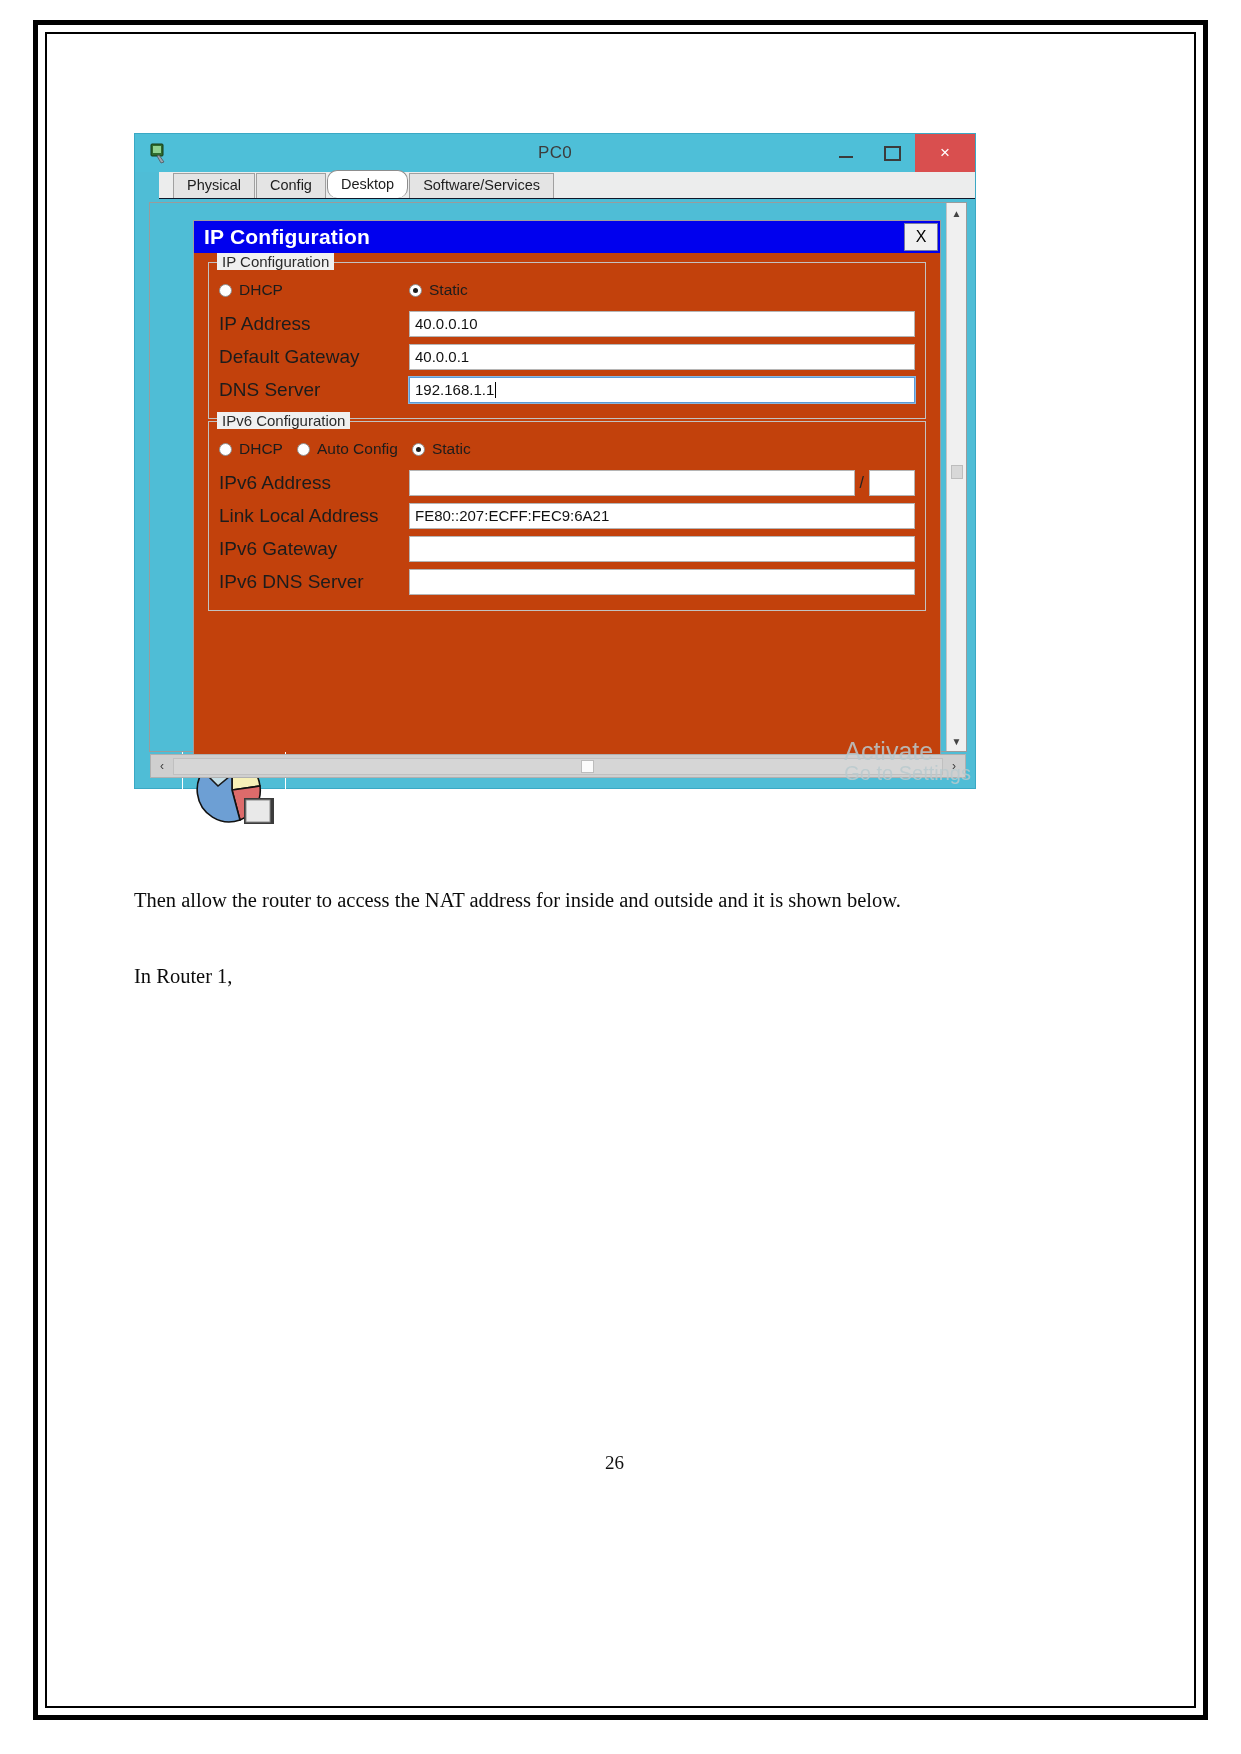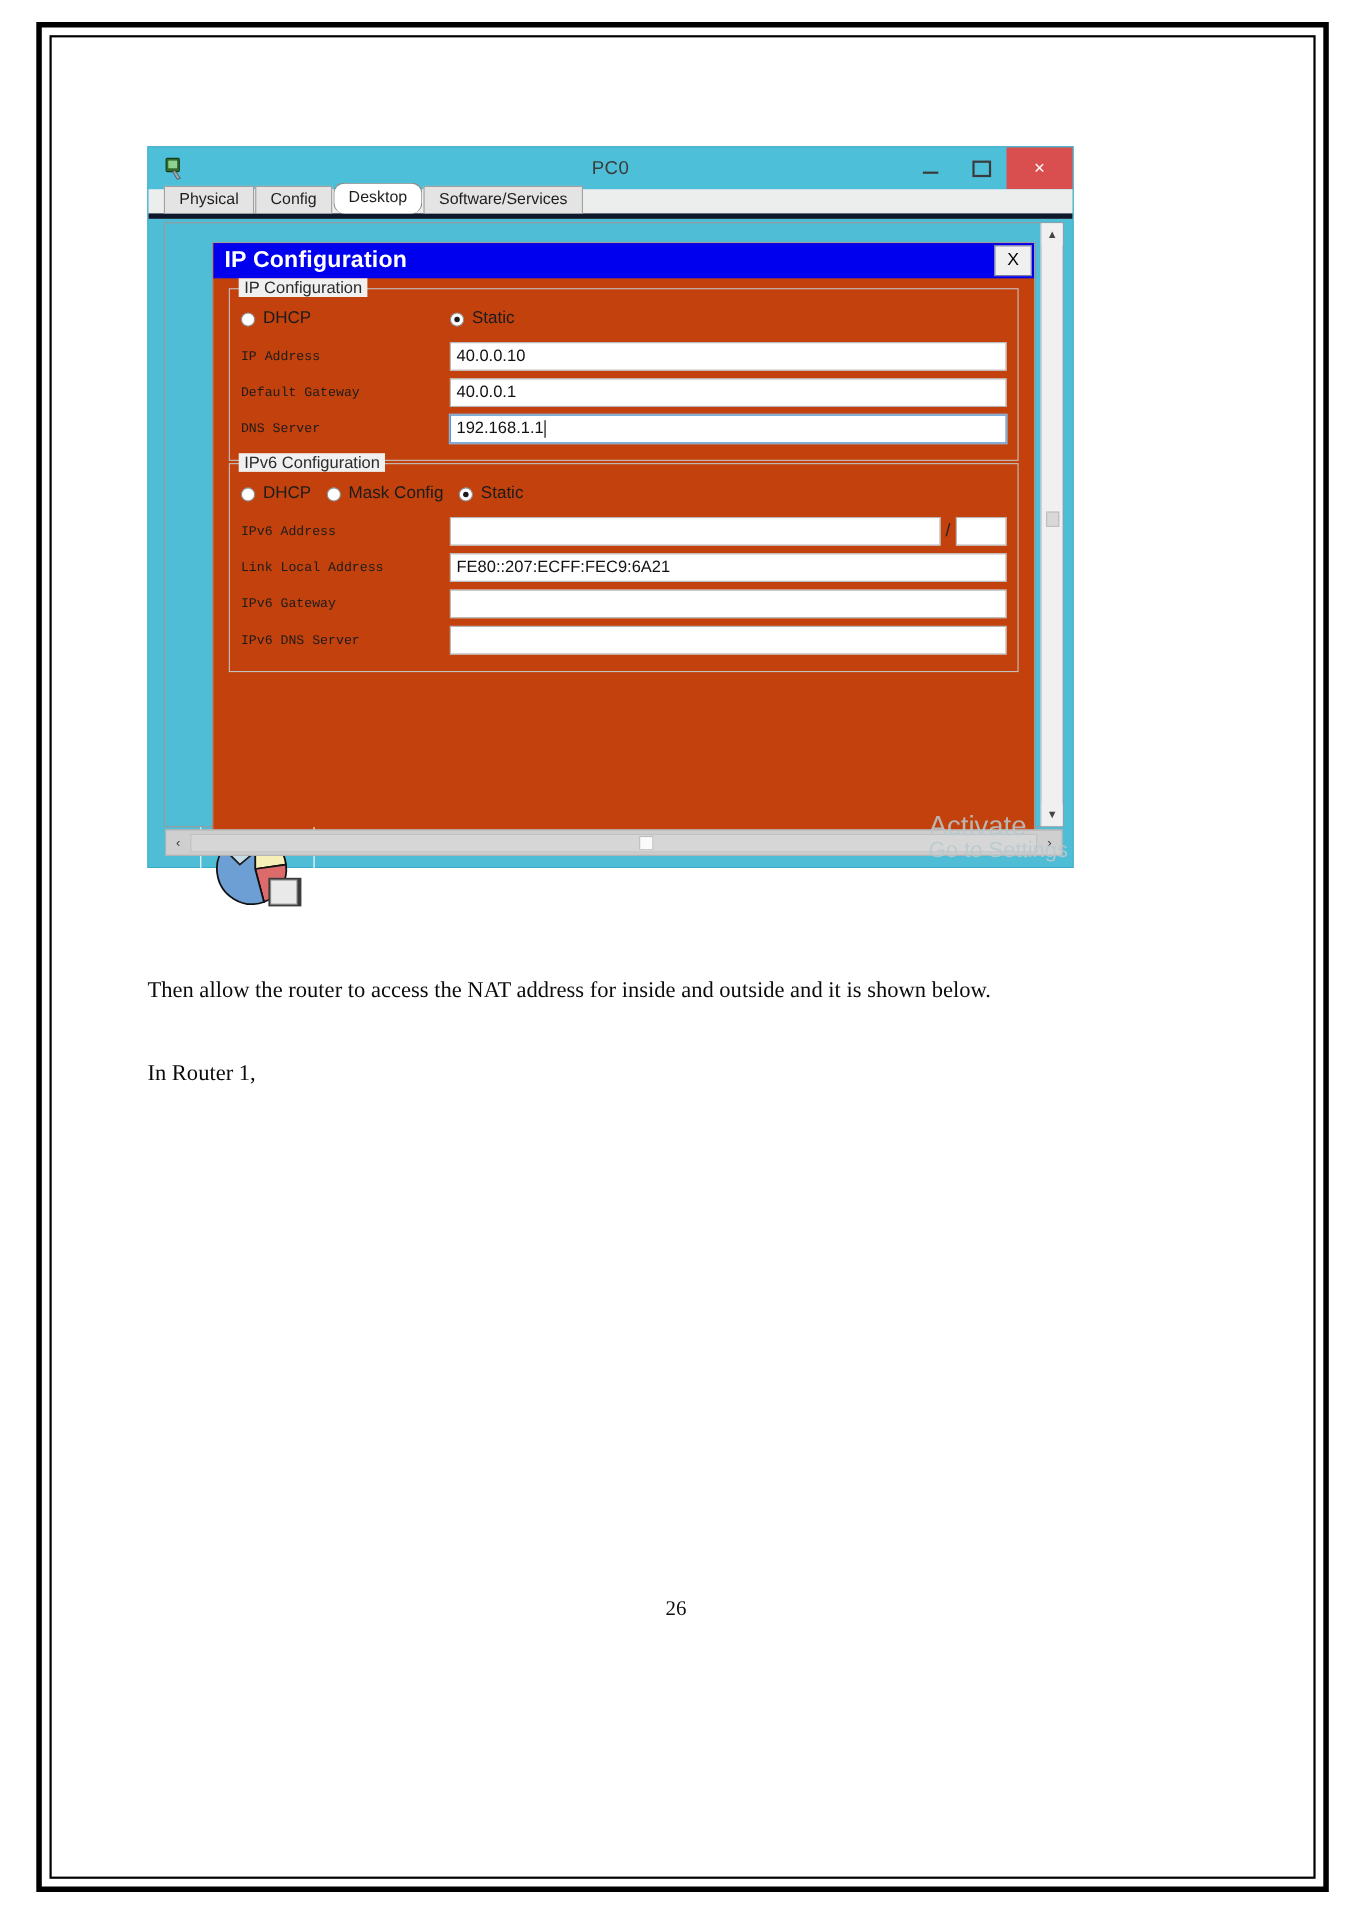--- a/index.html
+++ b/index.html
@@ -99,25 +99,26 @@
   }
   .pt-max-glyph {
     width: 13px; height: 11px; border: 2px solid #3b3b3b;
   }
 
   
   .pt-tabs {
     position: relative;
     height: 27px;
     background: #eceded;
-    border-bottom: 5px solid #0f172a;
+    border-bottom: 1px solid #0f172a;
     padding-left: 14px;
     box-sizing: border-box;
     display: flex;
     align-items: flex-end;
+    margin-left: 24px;
   }
   .pt-tab {
     font-family: "Liberation Sans", sans-serif;
     font-size: 14.5px;
     color: #1d1d1d;
     padding: 3px 13px 4px 13px;
     background: #e4e4e4;
     border: 1px solid #a0a0a0;
     border-bottom: none;
     margin-right: 1px;
@@ -277,22 +278,22 @@
 
   .field-row {
     display: flex;
     align-items: center;
     height: 29px;
     margin-bottom: 4px;
   }
   .field-label {
     width: 190px;
     flex: 0 0 190px;
-    font-family: Liberation Mono, monospace;
-    font-size: 12px;
+    font-family: Liberation Sans, sans-serif;
+    font-size: 19px;
     color: #1c1c1c;
   }
   .field-input {
     flex: 1 1 auto;
     height: 26px;
     background: #ffffff;
     border: 1px solid #b5b5b5;
     box-sizing: border-box;
     font-family: "Liberation Sans", sans-serif;
     font-size: 15px;
@@ -519,21 +520,21 @@
         <div class="grp" style="margin-top:2px">
           <span class="grp-legend">IPv6 Configuration</span>
 
           <div class="radio-row">
             <span class="radio" style="margin-right:14px">
               <span class="dot"></span>
               <span>DHCP</span>
             </span>
             <span class="radio" style="margin-right:14px">
               <span class="dot"></span>
-              <span>Mask Config</span>
+              <span>Auto Config</span>
             </span>
             <span class="radio checked">
               <span class="dot"></span>
               <span>Static</span>
             </span>
           </div>
 
           <div class="field-row">
             <span class="field-label">IPv6 Address</span>
             <span class="field-input">

